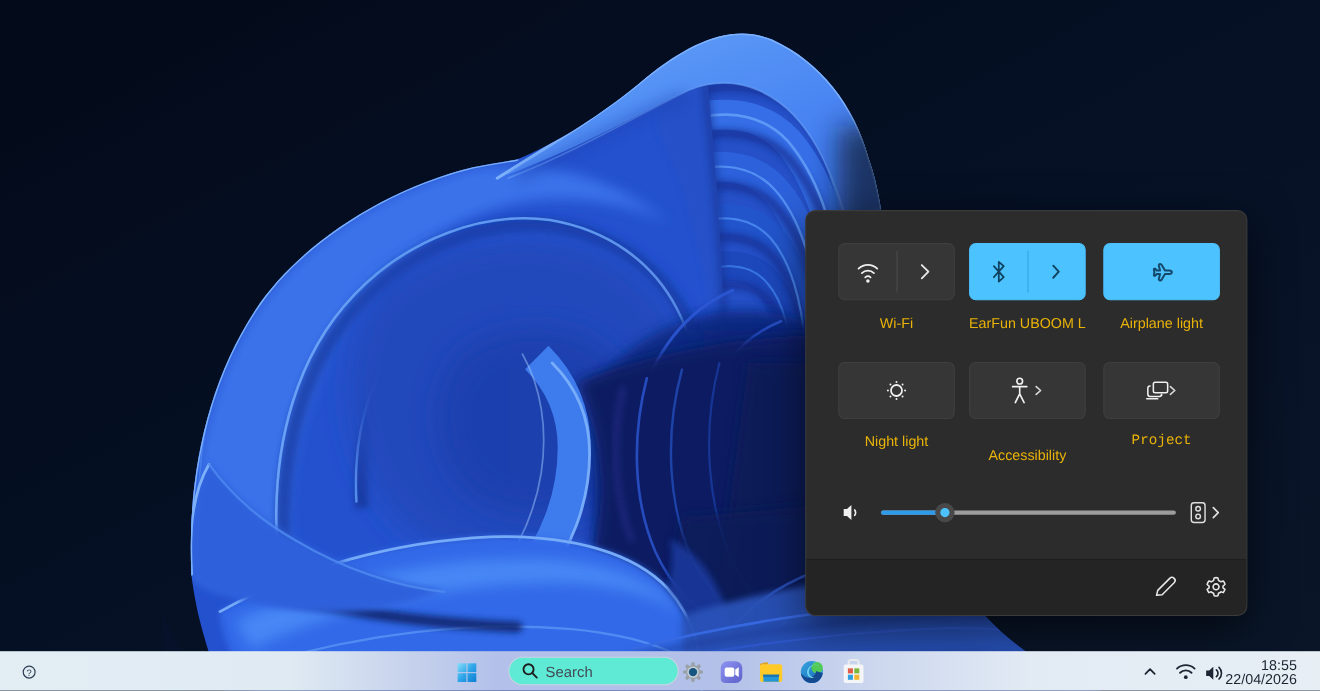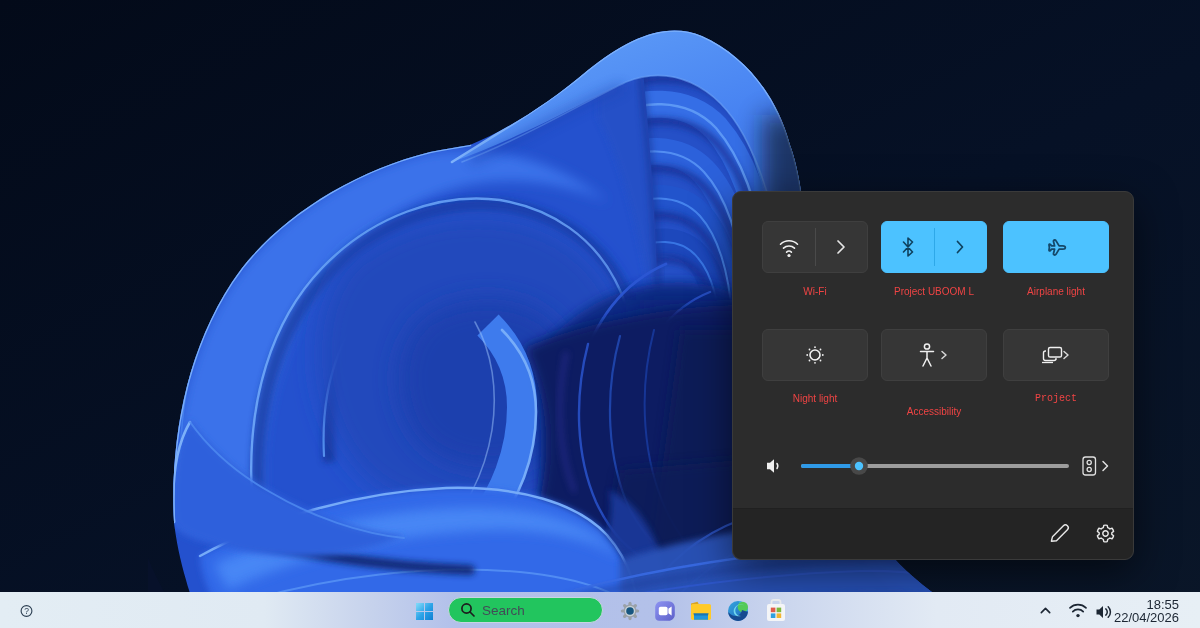--- a/index.html
+++ b/index.html
@@ -11,26 +11,26 @@
       border-radius:9px;border:1px solid #3a3a3a;box-sizing:border-box;
       box-shadow:0 12px 40px rgba(0,0,0,.55);}
   #qs .footer{position:absolute;left:0;bottom:0;width:100%;height:50px;background:#242424;
       border-top:1px solid #202020;border-radius:0 0 9px 9px;}
   .qbtn{position:absolute;width:106px;height:52px;border-radius:6px;box-sizing:border-box;}
   .qbtn.off{background:#363636;border:1px solid #3f3f3f;}
   .qbtn.on{background:#4cc2ff;border:1px solid #4cc2ff;}
   .qsplit{position:absolute;top:6px;bottom:6px;width:1px;left:52px;}
   .qbtn.off .qsplit{background:#4a4a4a;}
   .qbtn.on .qsplit{background:#2ea8e8;}
-  .qlabel{position:absolute;width:140px;text-align:center;font-size:10px;color:#ef4444;}
+  .qlabel{position:absolute;width:140px;text-align:center;font-size:13px;color:#eab308;}
   
   #tb{position:absolute;left:0;top:592px;width:1200px;height:36px;
       background:linear-gradient(90deg,#e3edf4 0%,#e0eaf3 22%,#c6d2ec 31%,#b2c0ea 38%,#b3c1e9 55%,#ccd7ee 66%,#e2eaf4 78%,#e7eff5 100%);}
-  #searchpill{position:absolute;left:448px;top:597px;width:155px;height:26px;border-radius:13px;
-      background:#22c55e;border:1px solid #c9d4e2;box-sizing:border-box;}
+  #searchpill{position:absolute;left:462px;top:597px;width:155px;height:26px;border-radius:13px;
+      background:#5eead4;border:1px solid #c9d4e2;box-sizing:border-box;}
   #searchpill span{position:absolute;left:33px;top:4.5px;font-size:13.5px;color:#434b57;}
   .trtext{position:absolute;right:21px;color:#1c2633;font-size:13px;line-height:13px;text-align:right;}
 </style>
 </head>
 <body>
 <div id="stage">
 <svg id="wall" width="1200" height="628" viewBox="0 0 1200 628">
 <defs>
   <linearGradient id="bg" x1="0" y1="0" x2="1" y2="1">
     <stop offset="0" stop-color="#030a19"></stop>
@@ -180,21 +180,21 @@
     </svg>
   </div>
   <div class="qbtn on" style="left:270px;top:29px;">
     <svg width="104" height="50" viewBox="0 0 104 50" style="position:absolute;left:0;top:0;">
       <g transform="translate(53,25.5)">
       <path d="M 8.3 0 C 8.3 1 7.3 1.6 5.8 1.6 L 2.1 1.6 L -0.9 6.6 C -1.2 7.2 -1.7 7.5 -2.4 7.5 C -3.2 7.5 -3.7 6.8 -3.5 6 L -2.4 1.6 L -5.4 1.6 L -6.7 3.1 C -7.1 3.5 -8 3.4 -8 2.7 L -7.6 0 L -8 -2.7 C -8 -3.4 -7.1 -3.5 -6.7 -3.1 L -5.4 -1.6 L -2.4 -1.6 L -3.5 -6 C -3.7 -6.8 -3.2 -7.5 -2.4 -7.5 C -1.7 -7.5 -1.2 -7.2 -0.9 -6.6 L 2.1 -1.6 L 5.8 -1.6 C 7.3 -1.6 8.3 -1 8.3 0 Z" stroke="#14486a" fill="none" stroke-width="1.8" stroke-linejoin="round"></path>
       </g>
     </svg>
   </div>
   <div class="qlabel" style="left:12px;top:94px;">Wi-Fi</div>
-  <div class="qlabel" style="left:131px;top:94px;">Project UBOOM L</div>
+  <div class="qlabel" style="left:131px;top:94px;">EarFun UBOOM L</div>
   <div class="qlabel" style="left:253px;top:94px;">Airplane light</div>
 
   <div class="qbtn off" style="left:29px;top:137px;">
     <svg width="104" height="50" viewBox="0 0 104 50" style="position:absolute;left:0;top:0;">
       <circle cx="52" cy="25" r="5" fill="none" stroke="#f0f0f0" stroke-width="1.6"></circle>
       <path d="M 57 25 A 5 5 0 0 1 49.8 29.4 A 7 7 0 0 0 57 25 Z" fill="#f0f0f0"></path>
       <g fill="#f0f0f0">
         <circle cx="52" cy="17.2" r="0.9"></circle>
         <circle cx="52" cy="32.8" r="0.9"></circle>
         <circle cx="44.2" cy="25" r="0.9"></circle>

